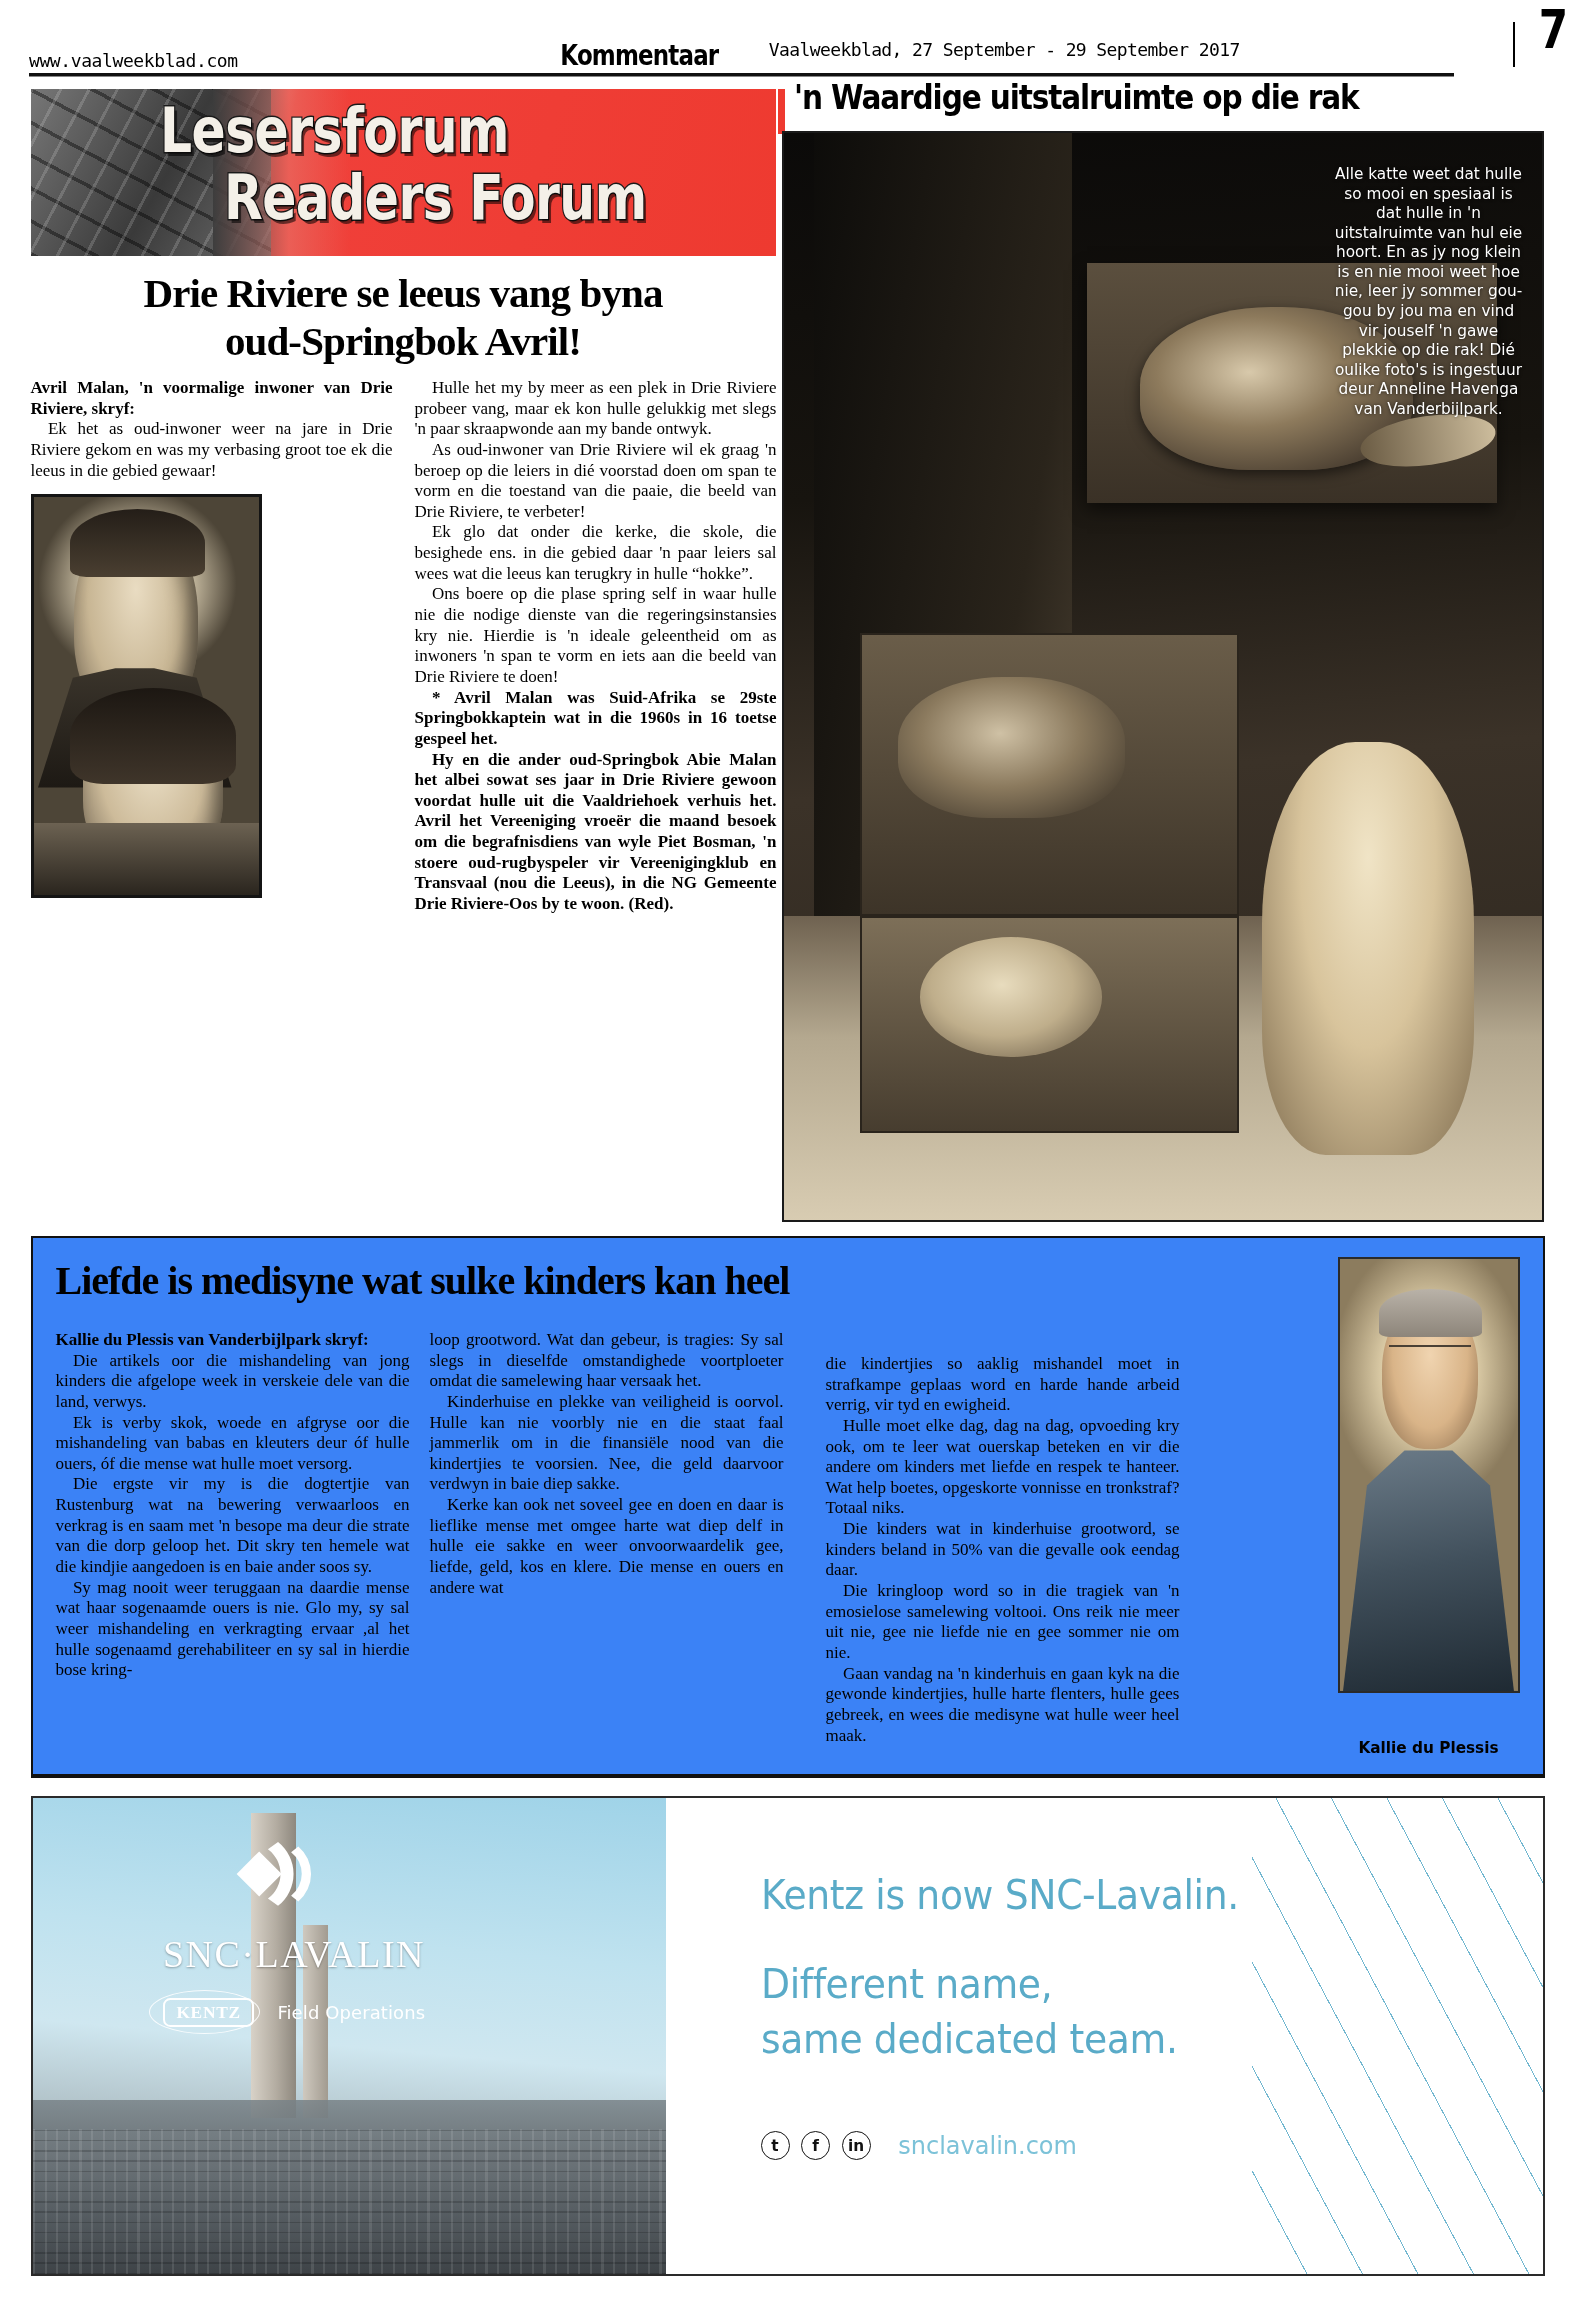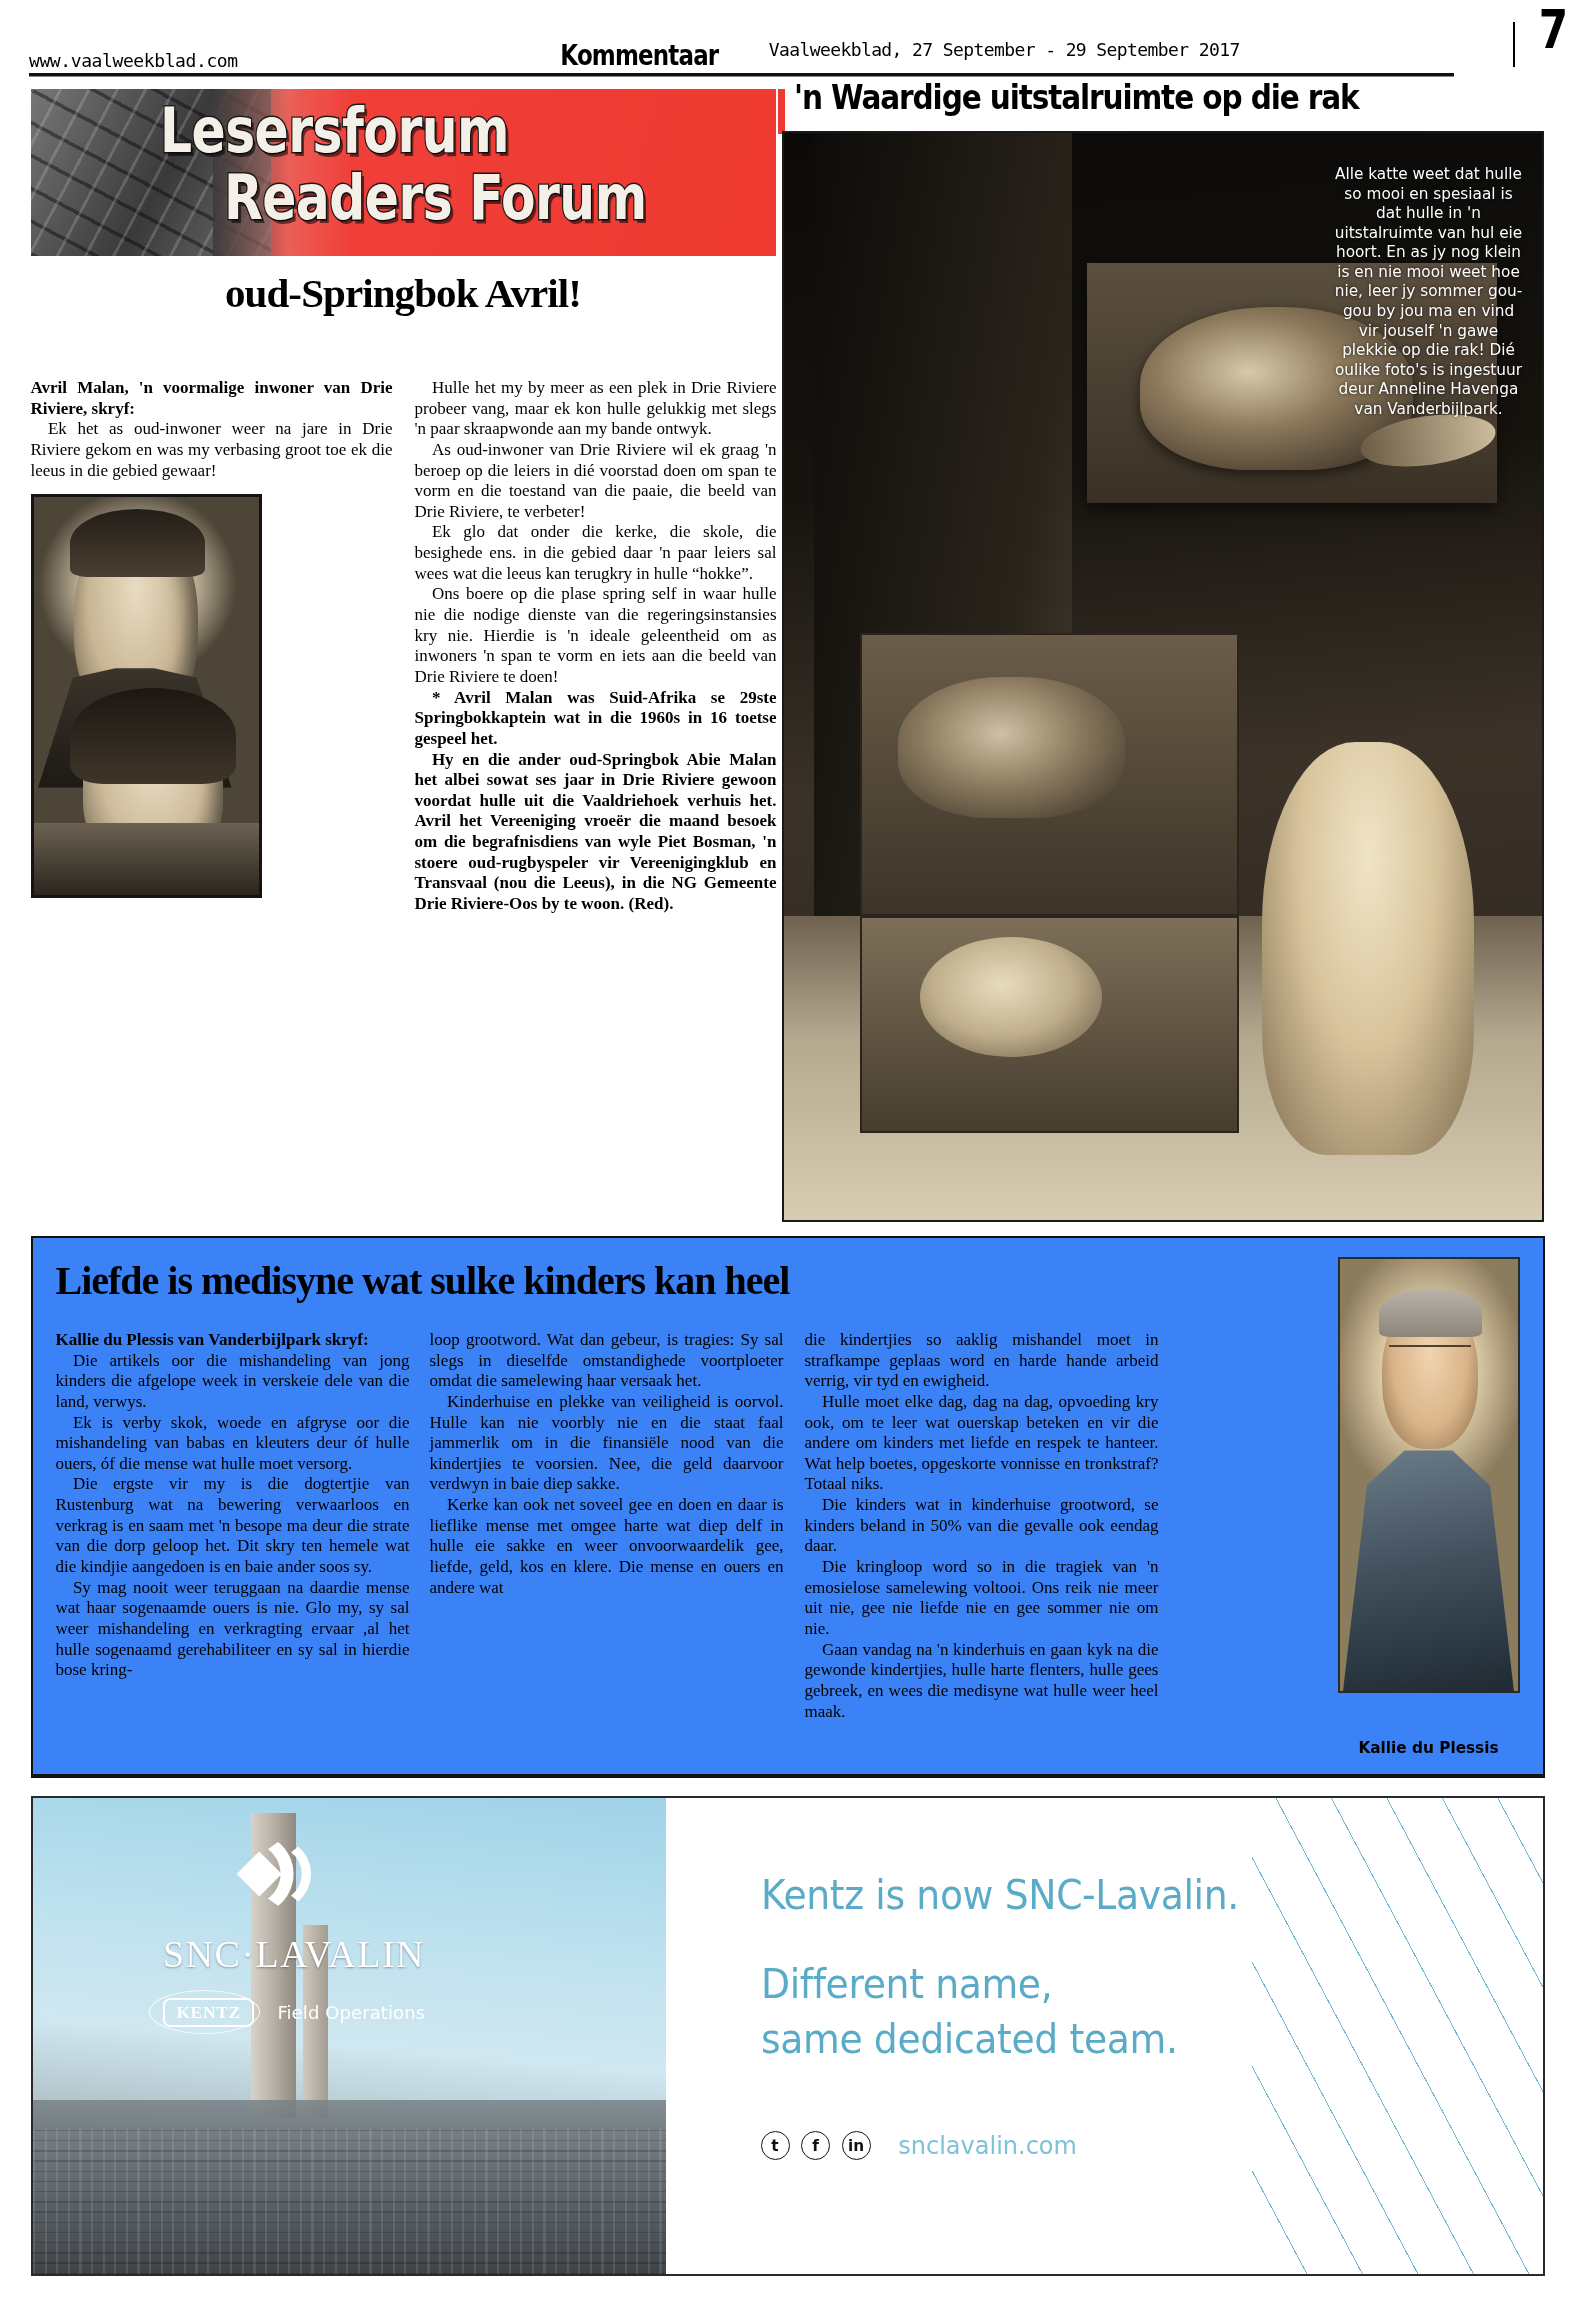--- a/index.html
+++ b/index.html
@@ -315,21 +315,21 @@
     font-family: "Liberation Serif", serif;
     font-weight: bold;
     font-size: 40px;
     letter-spacing: -1px;
     color: #000;
   }
   .a3-cols { position: absolute; left: 23px; top: 92px; width: 1120px; }
   .a3c { position: absolute; top: 0; width: 354px; }
   .a3c1 { left: 0; }
   .a3c2 { left: 374px; }
-  .a3c3 { left: 749px; }
+  .a3c3 { left: 770px; margin-top: 24px; }
   .a3-photo {
     position: absolute;
     right: 23px; top: 19px;
     width: 182px; height: 436px;
     border: 2.9px solid #2a2a2a;
     background:
       radial-gradient(ellipse 60% 34% at 50% 26%, #f4ead2 0%, #d9c9a4 45%, #8c7c5e 90%),
       linear-gradient(170deg,#cfd6d8 0%,#9fa9ab 40%,#5a6163 100%);
     overflow: hidden;
   }
@@ -480,20 +480,21 @@
   <div class="banner">
     <div class="banner-keys"></div>
     <div class="banner-fade"></div>
     <div class="banner-text">
       <div class="banner-line l1">Lesersforum</div>
       <div class="banner-line l2">Readers Forum</div>
     </div>
   </div>
 
   <div class="a1-headline">
+    <div>Drie Riviere se leeus vang byna</div>
     <div>oud-Springbok Avril!</div>
   </div>
 
   <div class="a1-cols">
     <div class="col c1 bodytext">
       <p class="lead">Avril Malan, 'n voormalige inwoner van Drie Riviere, skryf:</p>
       <p>Ek het as oud-inwoner weer na jare in Drie Riviere gekom en was my verbasing groot toe ek die leeus in die gebied gewaar!</p>
     </div>
     <div class="col c2 bodytext">
       <p>Hulle het my by meer as een plek in Drie Riviere probeer vang, maar ek kon hulle gelukkig met slegs 'n paar skraapwonde aan my bande ontwyk.</p>

